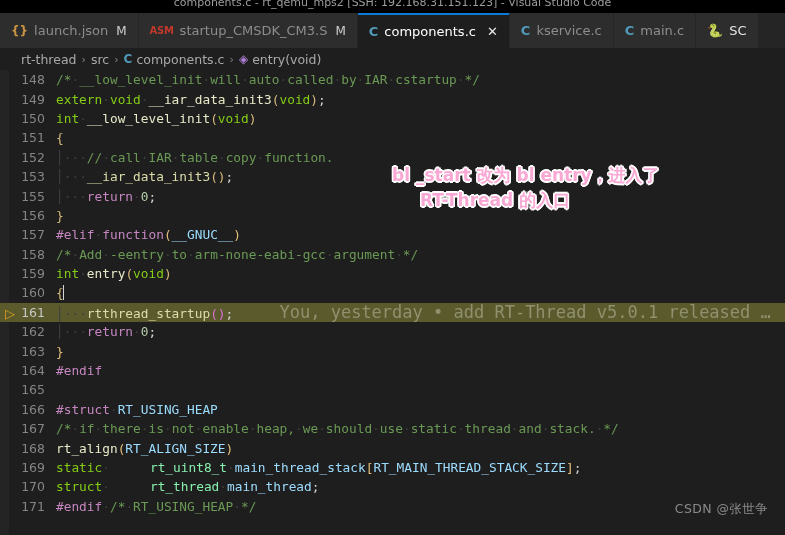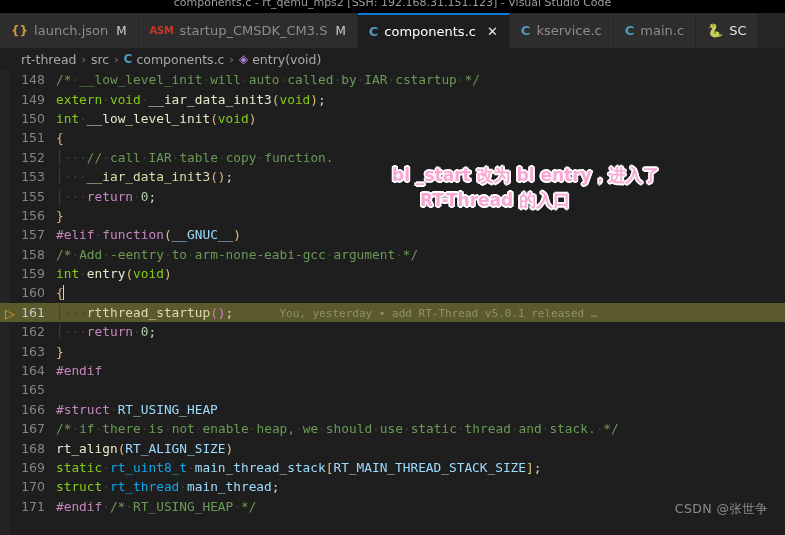--- a/index.html
+++ b/index.html
@@ -96,32 +96,32 @@
   .code{flex:1;padding-left:0;position:relative;}
   .indentguide{color:#404040;}
 
   
   .c-cmt{color:#6a9955;}
   .c-kw{color:#84cc16;}
   .c-kw2{color:#c586c0;}
   .c-fn{color:#dcdcaa;}
   .c-fnw{color:#e8e8c8;}
   .c-var{color:#9cdcfe;text-align:right;}
-  .c-type{color:#0ea5e9;}
+  .c-type{color:#86efac;margin-left:40px;}
   .c-num{color:#b5cea8;}
   .c-par1{color:#d7ba7d;}
   .c-par2{color:#da70d6;}
   .c-par3{color:#e5c07b;}
   .c-plain{color:#d4d4d4;}
   .c-dot{color:#3f3f3f;}
 
   .blame{
     color:#9a9a7a;font-style:normal;opacity:.85;
     font-family:"DejaVu Sans Mono","Liberation Mono",monospace;
-    font-size:11px;
+    font-size:17px;
   }
   .cursor{
     display:inline-block;width:1.5px;height:15px;background:#d4d4d4;
     vertical-align:-3px;margin-left:-1px;
   }
 
   
   .annot{
     position:absolute;left:392px;top:163px;width:330px;
     color:#f9a8d4;font-size:17px;line-height:25px;font-weight:bold;

